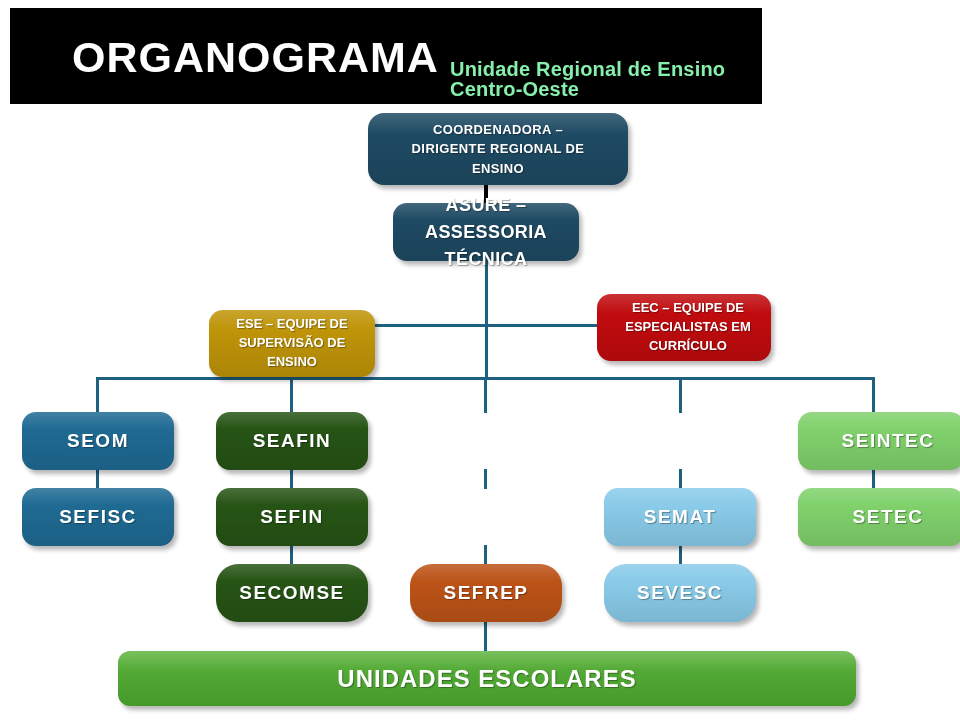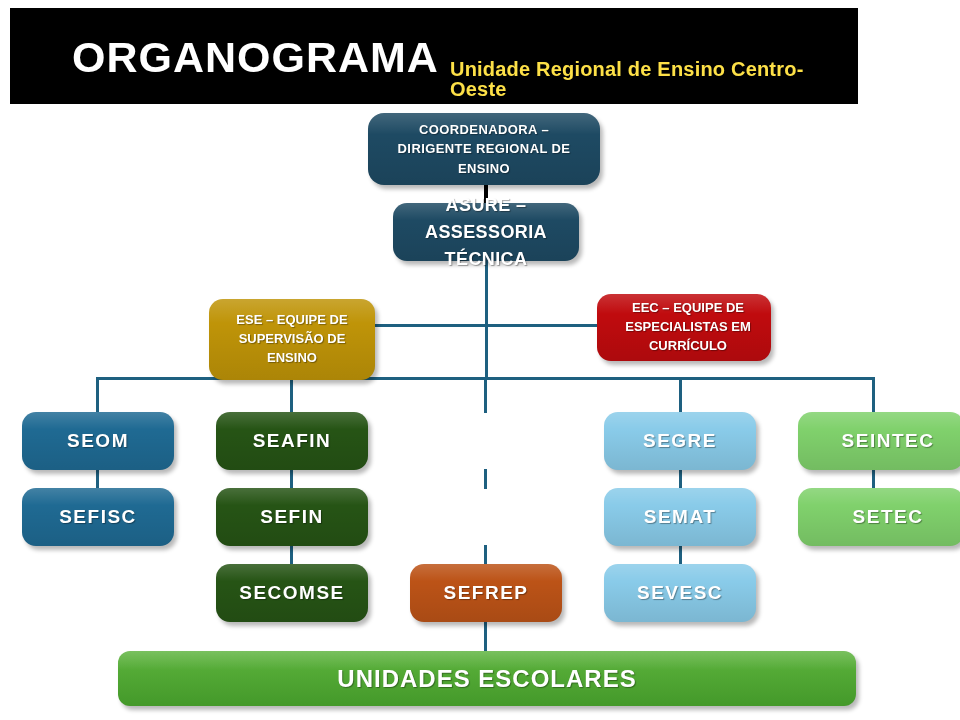--- a/index.html
+++ b/index.html
@@ -9,82 +9,82 @@
     height: 720px;
     background: #ffffff;
     font-family: "Liberation Sans", "DejaVu Sans", sans-serif;
     overflow: hidden;
   }
 
   
   #header {
     position: absolute;
     left: 10px; top: 8px;
-    width: 848px; height: 96px;
+    width: 752px; height: 96px;
     background-color: var(--header-bg, #000);
   }
   #title {
     position: absolute;
     left: 62px; top: 28px;
     font-size: 43px;
     font-weight: bold;
     letter-spacing: 1px;
     color: #ffffff;
     line-height: 1;
   }
   #subtitle {
     position: absolute;
     left: 440px; top: 51px;
     font-size: 20px;
     font-weight: bold;
     letter-spacing: 0.2px;
-    color: #fde047;
+    color: #86efac;
     line-height: 1;
   }
 
   
   .box {
     position: absolute;
     display: flex;
     align-items: center;
     justify-content: center;
     text-align: center;
     color: #ffffff;
     font-weight: bold;
     white-space: pre-line;
     border-radius: 14px;
     box-shadow: 3px 4px 4px rgba(0,0,0,0.28);
     background-image: linear-gradient(180deg, rgba(255,255,255,0.16), rgba(255,255,255,0) 30%, rgba(0,0,0,0.10));
     text-shadow: 1px 1px 1px rgba(0,0,0,0.35);
   }
 
   #coordenadora {
-    left: 368px; top: 113px; width: 232px; height: 72px;
+    left: 368px; top: 113px; width: 260px; height: 72px;
     background-color: var(--navy); font-size: 13px; line-height: 1.5;
     letter-spacing: 0.4px; border-radius: 16px;
   }
   #asure {
     left: 393px; top: 203px; width: 186px; height: 58px;
     background-color: var(--navy); font-size: 18px; line-height: 1.5;
     letter-spacing: 0.4px;
   }
   #ese {
-    left: 209px; top: 299px; width: 166px; height: 81px;
+    left: 209px; top: 310px; width: 166px; height: 67px;
     background-color: var(--gold); font-size: 13px; line-height: 1.45;
   }
   #eec {
     left: 597px; top: 294px; width: 166px; height: 67px;
     background-color: var(--red); font-size: 13px; line-height: 1.45; padding-left: 8px;
   }
 
   
   .unit { width: 152px; height: 58px; font-size: 19px; letter-spacing: 1.5px; }
   .x1 { left: 22px; }  .x2 { left: 216px; } .x3 { left: 410px; }
   .x4 { left: 604px; } .x5 { left: 798px; padding-left: 14px; }
-  .r1 { top: 412px; } .r2 { top: 488px; } .r3 { top: 564px; }
+  .r1 { top: 412px; } .r2 { top: 488px; } .r3 { top: 564px; border-radius: 22px; }
   .c1 { background-color: var(--blue); }
   .c2 { background-color: var(--green-dark); }
   .c3 { background-color: var(--orange); }
   .c4 { background-color: var(--sky); }
   .c5 { background-color: var(--light-green); }
 
   #footer-box {
     left: 118px; top: 651px; width: 738px; height: 55px;
     background-image: linear-gradient(180deg, rgba(255,255,255,0.18), rgba(255,255,255,0) 35%),
                       linear-gradient(180deg, var(--footer-top), var(--footer-bottom));
@@ -148,21 +148,20 @@
 
   <div class="box unit c1 x1 r1">SEOM</div>
   <div class="box unit c1 x1 r2">SEFISC</div>
 
   <div class="box unit c2 x2 r1">SEAFIN</div>
   <div class="box unit c2 x2 r2">SEFIN</div>
   <div class="box unit c2 x2 r3">SECOMSE</div>
 
   <div class="box unit c3 x3 r3">SEFREP</div>
 
-  <div class="box unit c4 x4 r1">SEGRE</div>
   <div class="box unit c4 x4 r2">SEMAT</div>
   <div class="box unit c4 x4 r3">SEVESC</div>
 
   <div class="box unit c5 x5 r1">SEINTEC</div>
   <div class="box unit c5 x5 r2">SETEC</div>
 
   <div id="footer-box" class="box">UNIDADES ESCOLARES</div>
 
 </div>
 

